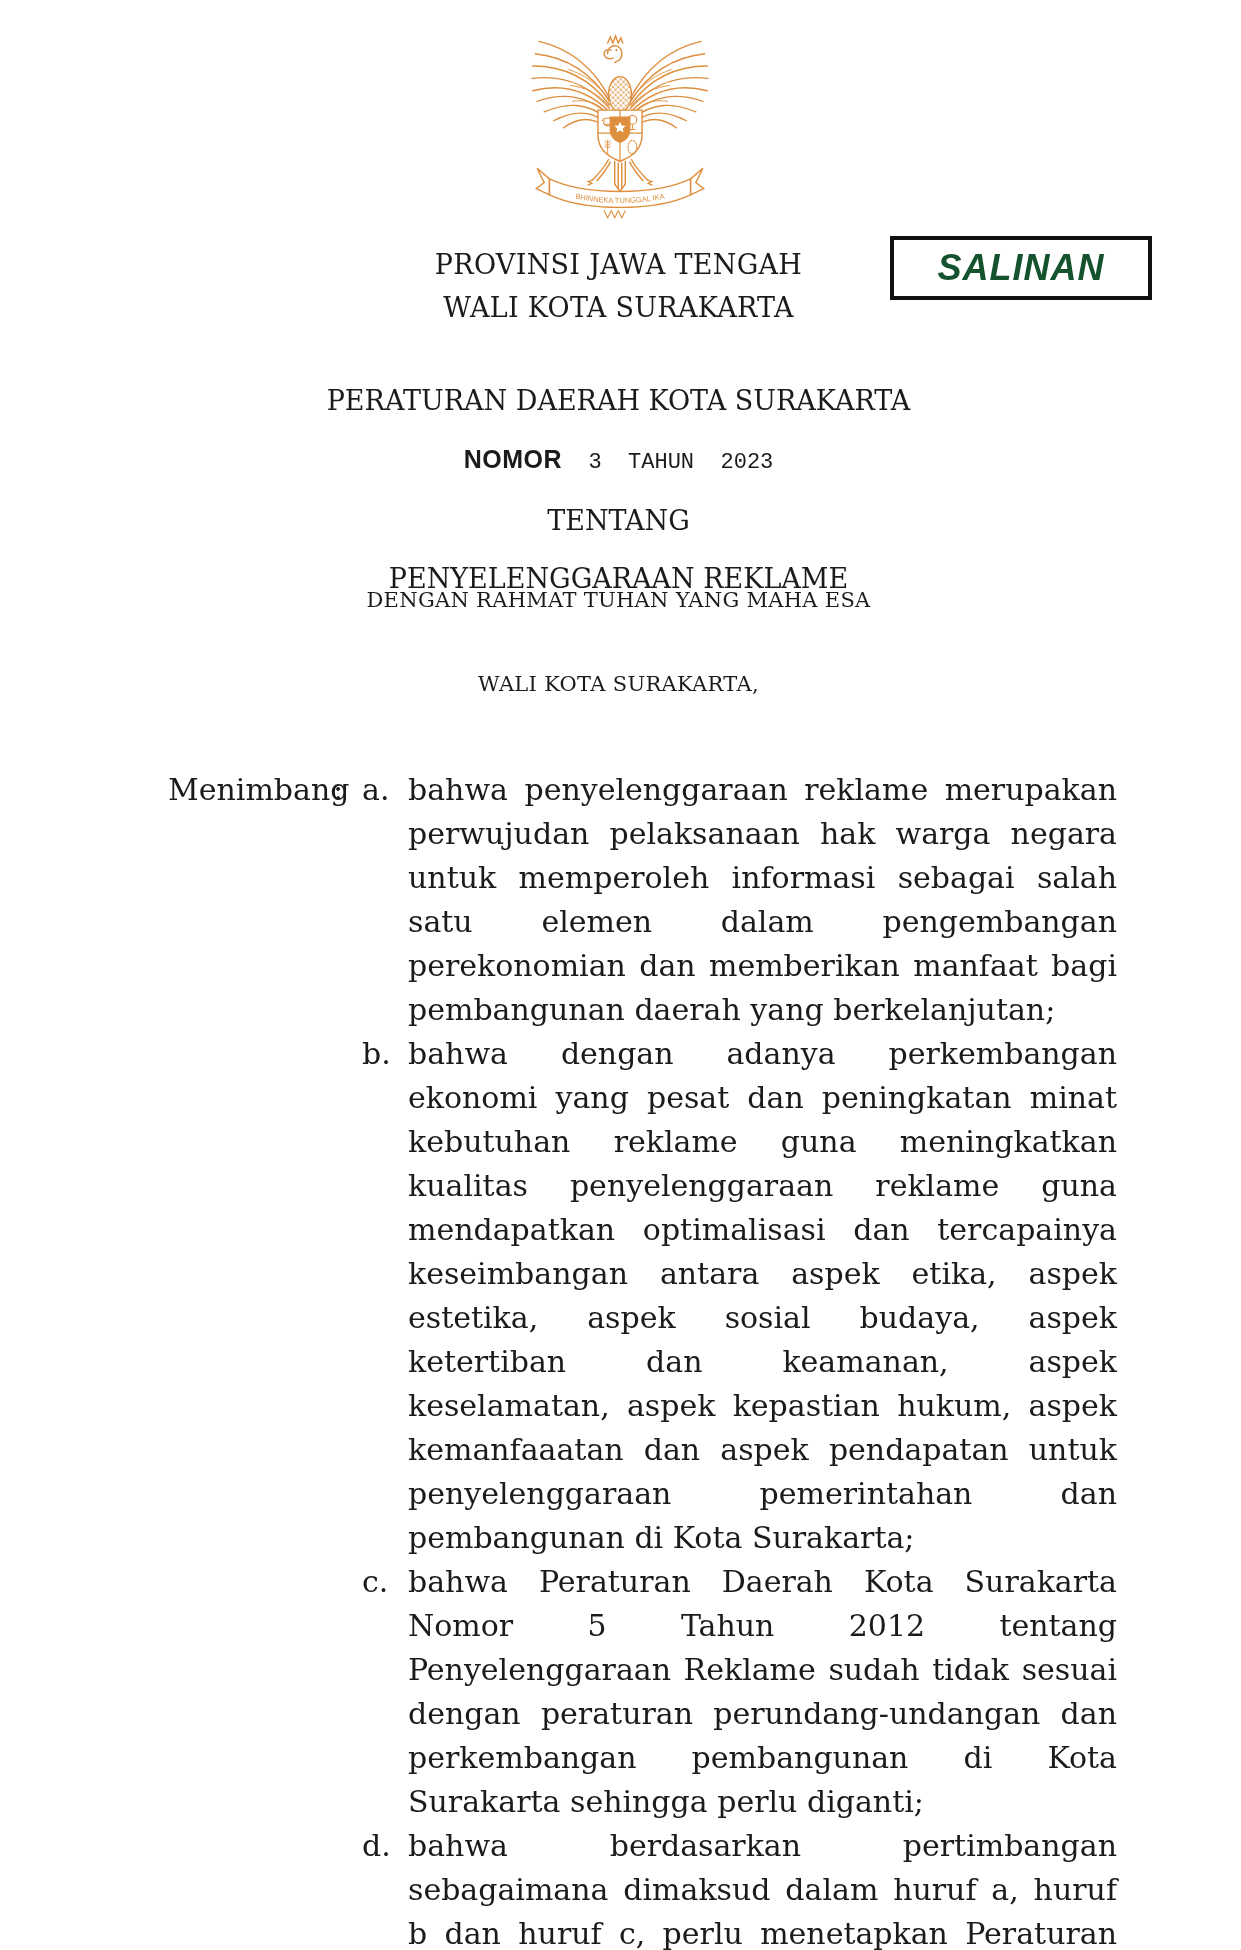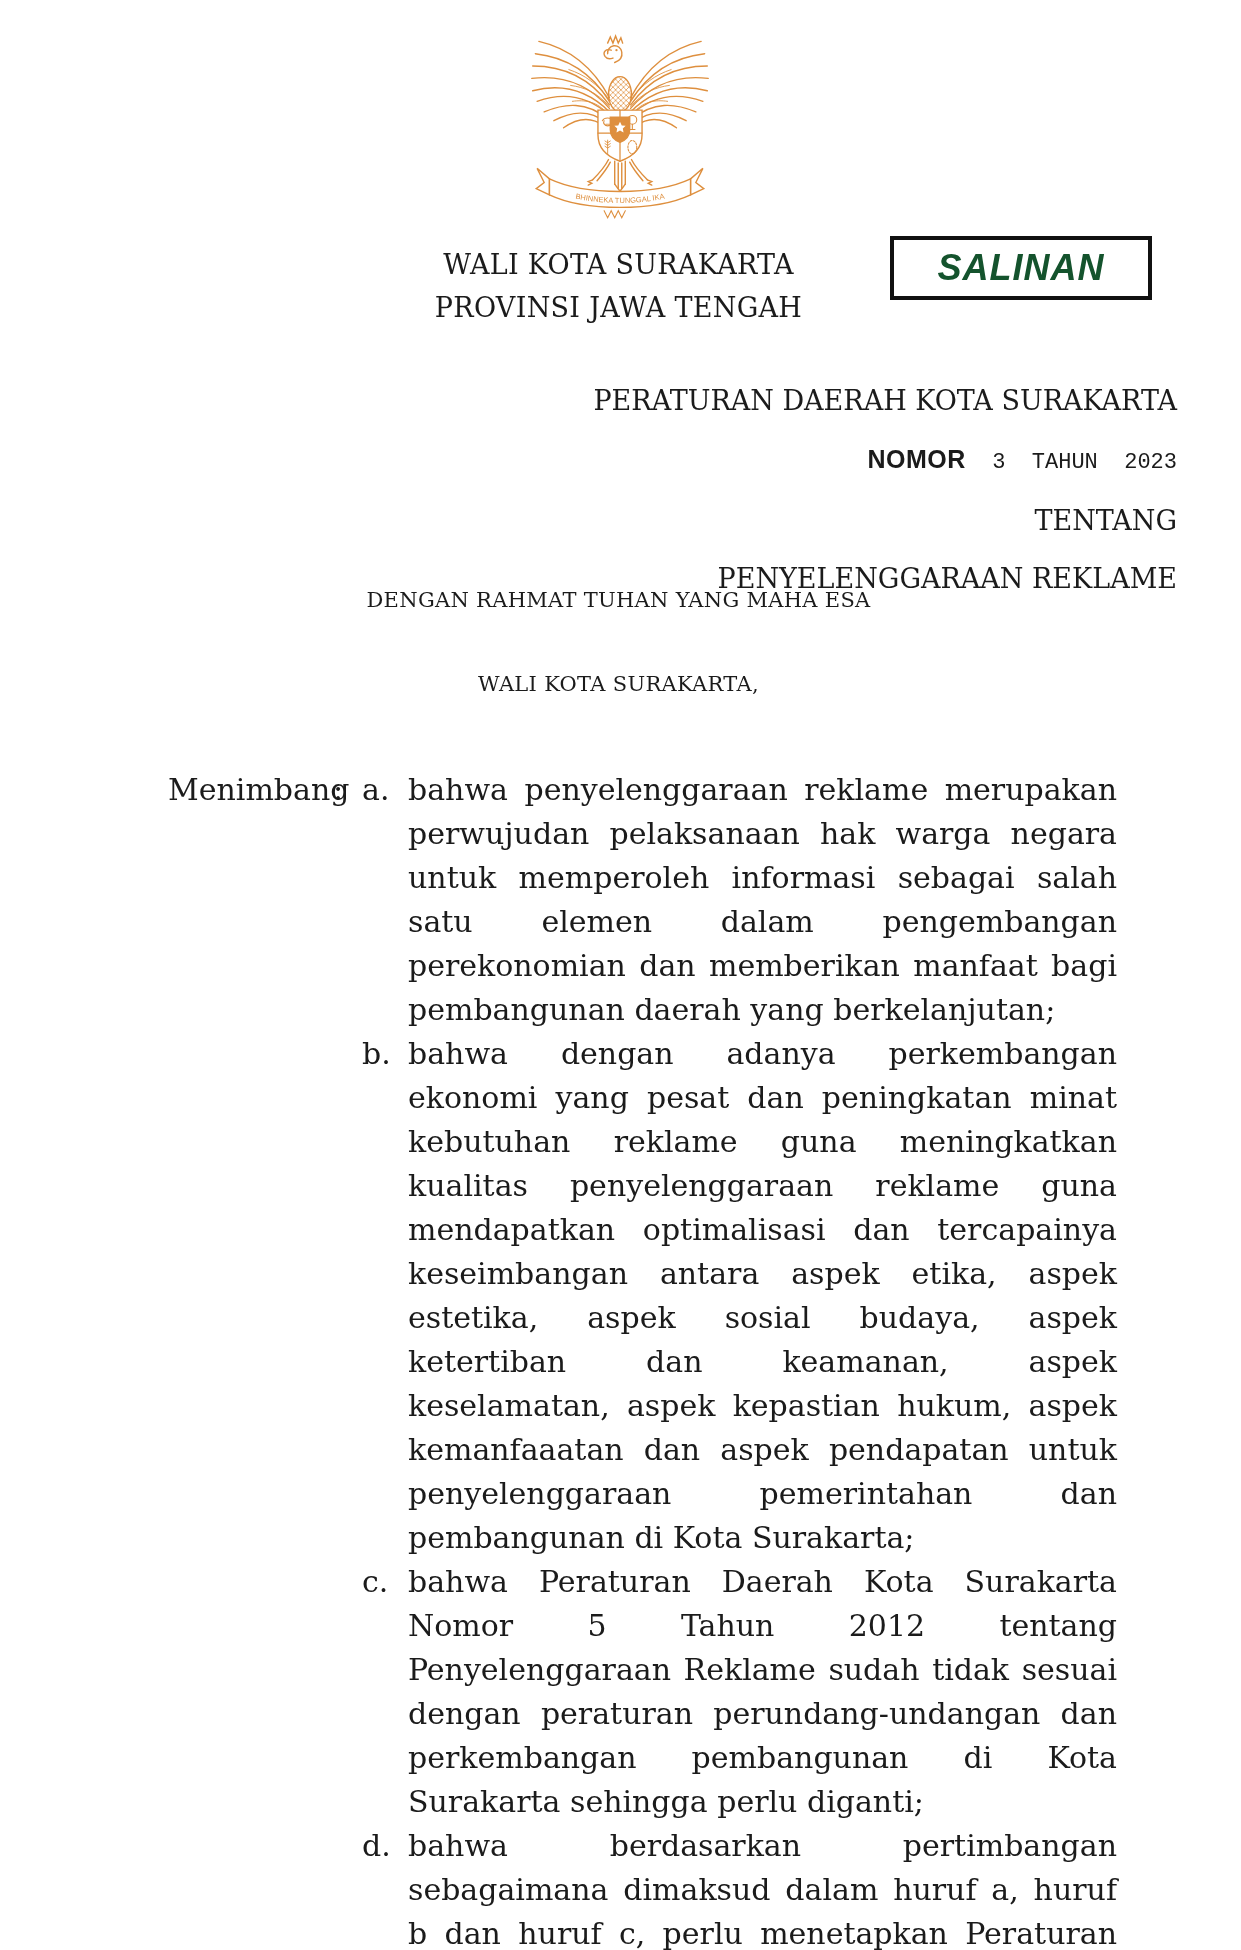--- a/index.html
+++ b/index.html
@@ -17,21 +17,21 @@
   .stamp-box {
     position:absolute; left:890px; top:236px; width:254px; height:56px;
     border:4px solid #111; background:#fff;
     display:flex; align-items:center; justify-content:center;
   }
   .stamp-text {
     font-family:"Liberation Sans", sans-serif; font-weight:700; font-style:italic;
     font-size:36px; letter-spacing:1px; color:#14532d;
   }
 
-  .title-block { top:372px; font-size:27px; line-height:58px;text-align:right; }
+  .title-block { top:372px; font-size:27px; line-height:58px; }
   .nomor-label { font-family:"Liberation Sans", sans-serif; font-weight:700; font-size:25px; letter-spacing:0.5px; }
   .nomor-value { font-family:"Liberation Mono", monospace; font-size:22px; white-space:pre; }
 
   .invocation { top:588px; font-size:21px; letter-spacing:0.3px; }
   .authority  { top:672px; font-size:21px; letter-spacing:0.3px; }
 
   .considerations {
     position:absolute; left:168px; right:124px; top:768px;
     display:flex; font-size:30px; line-height:44px;
   }
@@ -129,22 +129,22 @@
       <path d="M190,170 L204,158 L196,174 L205,181 L190,188 Z" fill="#ffffff"></path>
       <path d="M30,170 C70,189 150,189 190,170 L190,188 C150,207 70,207 30,188 Z" fill="#ffffff"></path>
       <path d="M92,206 l4,8 4,-8 4,8 4,-8 4,8 4,-8" stroke-width="1.2"></path>
       <text font-family="Liberation Sans, sans-serif" font-size="8.5" fill="#DE8F3E" stroke="none">
         <textPath href="#ribbonPath" startOffset="50%" text-anchor="middle">BHINNEKA TUNGGAL IKA</textPath>
       </text>
     </g>
   </svg>
 
   <div class="centered header-block">
+    <div>PROVINSI JAWA TENGAH</div>
     <div>WALI KOTA SURAKARTA</div>
-    <div>PROVINSI JAWA TENGAH</div>
   </div>
 
   <div class="stamp-box">
     <span class="stamp-text">SALINAN</span>
   </div>
 
   <div class="centered title-block">
     <div>PERATURAN DAERAH KOTA SURAKARTA</div>
     <div>
       <span class="nomor-label">NOMOR</span><span class="nomor-value">  3  TAHUN  2023</span>

